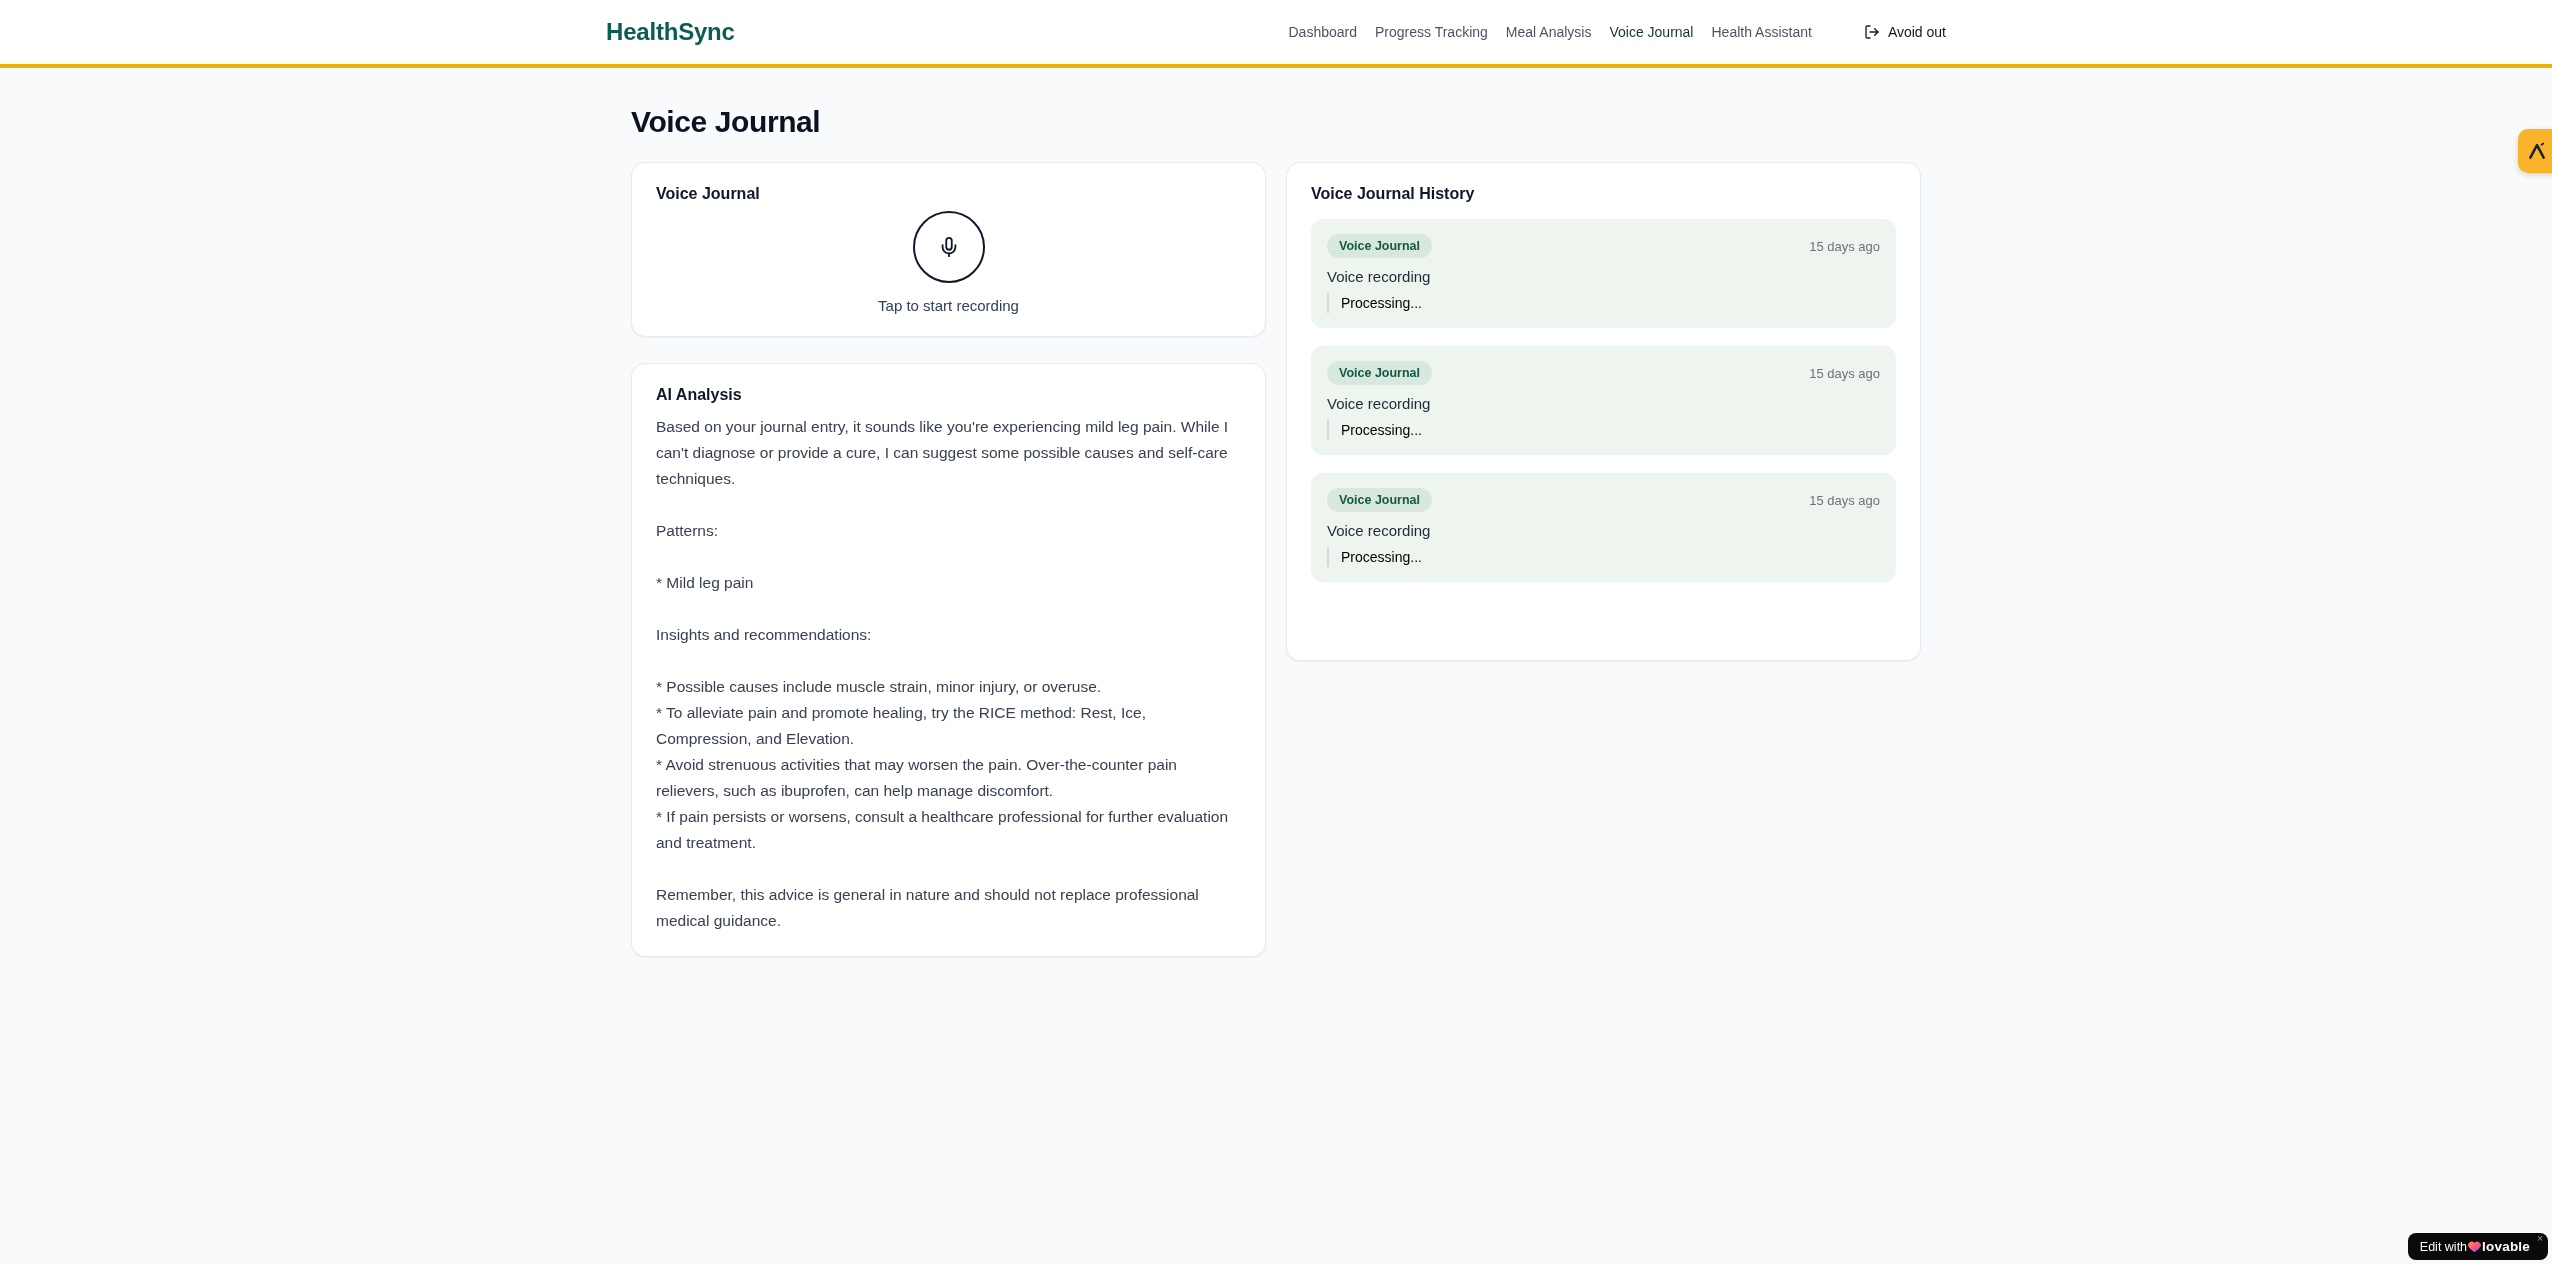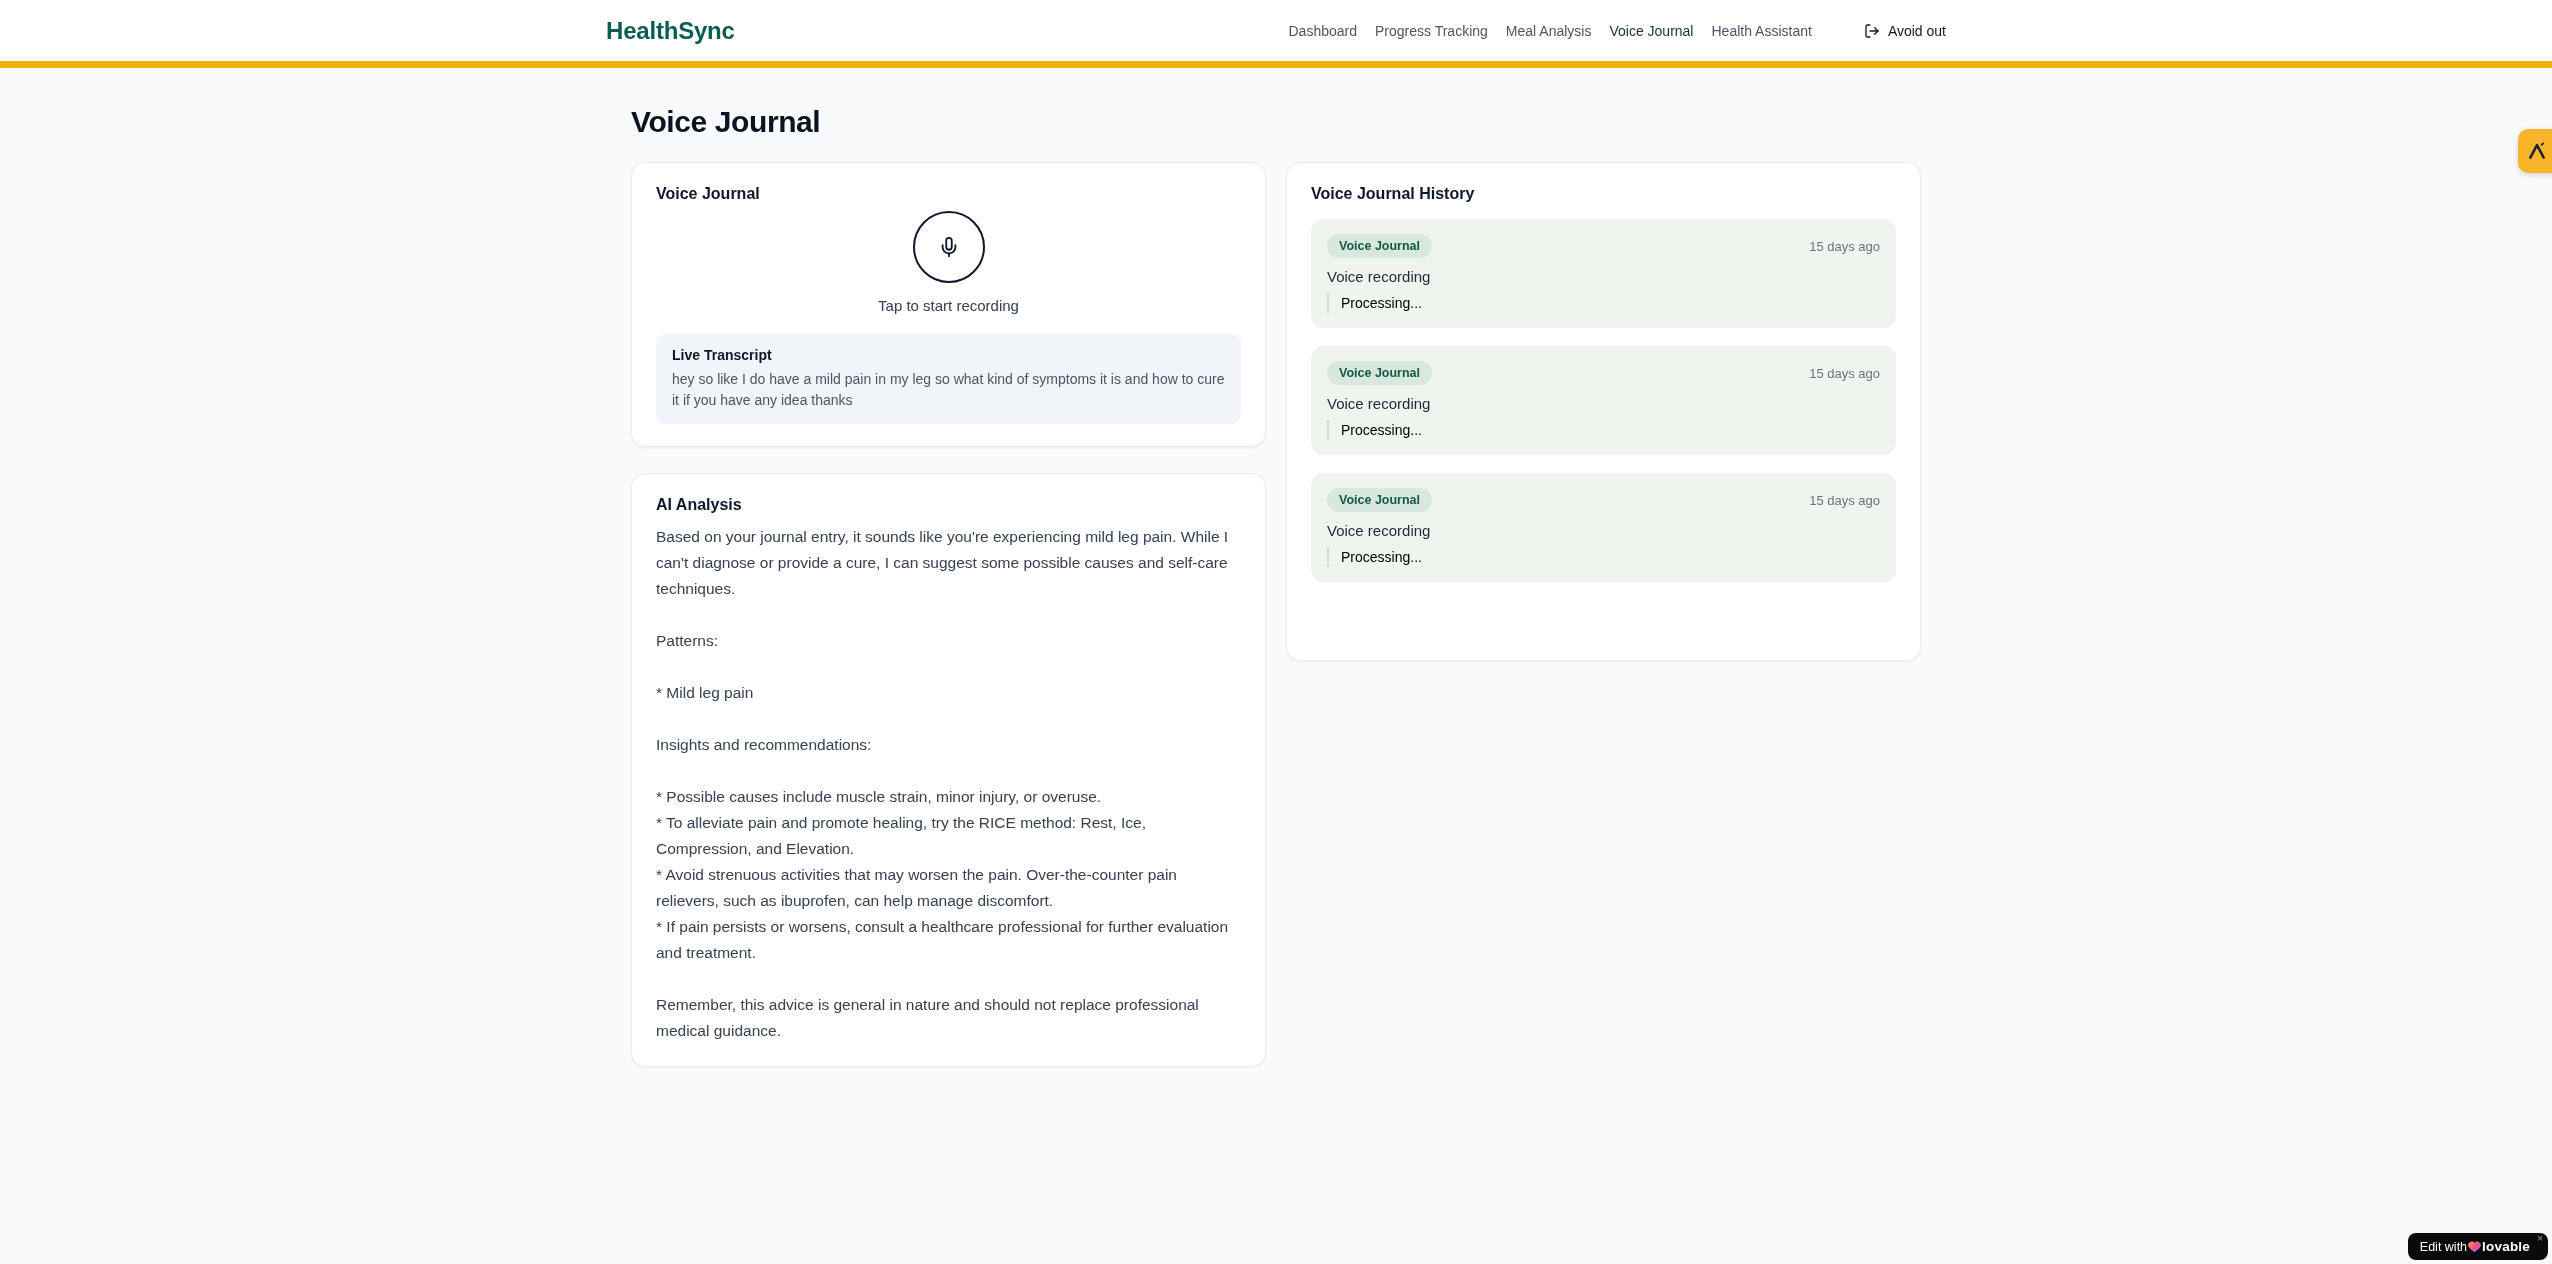--- a/index.html
+++ b/index.html
@@ -6,21 +6,21 @@
   html,body { width: 2552px; height: 1264px; }
   body {
     background: #f8fafc;
     font-family: "Liberation Sans", sans-serif;
     color: #0f172a;
     overflow: hidden;
     position: relative;
   }
   
   .header {
-    height: 68px; background: #ffffff; border-bottom: 7px solid #eab308;
+    height: 68px; background: #ffffff; border-bottom: 4px solid #eab308;
     display: flex; align-items: center;
   }
   .header-inner {
     width: 1340px; margin: 0 auto;
     display: flex; align-items: center; justify-content: space-between;
   }
   .logo { font-size: 24px; font-weight: 700; color: #0b5d50; letter-spacing: -0.2px; cursor: pointer; }
   .nav { display: flex; align-items: center; gap: 18px; font-size: 14px; }
   .nav-link { color: #4b5563; cursor: pointer; white-space: nowrap; }
   .nav-link.active { color: #17352d; font-weight: 500; }
@@ -115,24 +115,20 @@
         <div class="mic-wrap">
           <button class="mic-btn">
             <svg viewBox="0 0 24 24" fill="none" stroke-width="2" stroke-linecap="round" stroke-linejoin="round">
               <path d="M12 2a3 3 0 0 0-3 3v7a3 3 0 0 0 6 0V5a3 3 0 0 0-3-3Z"></path>
               <path d="M19 10v2a7 7 0 0 1-14 0v-2"></path>
               <line x1="12" y1="19" x2="12" y2="22"></line>
             </svg>
           </button>
           <div class="tap-hint">Tap to start recording</div>
         </div>
-        <div class="transcript">
-          <div class="transcript-h">Live Transcript</div>
-          <div class="transcript-body">hey so like I do have a mild pain in my leg so what kind of symptoms it is and how to cure it if you have any idea thanks</div>
-        </div>
       </section>
 
       <section class="card">
         <h2 class="card-h">AI Analysis</h2>
         <div class="ai-body">Based on your journal entry, it sounds like you're experiencing mild leg pain. While I can't diagnose or provide a cure, I can suggest some possible causes and self-care techniques.
 
 Patterns:
 
 * Mild leg pain
 

